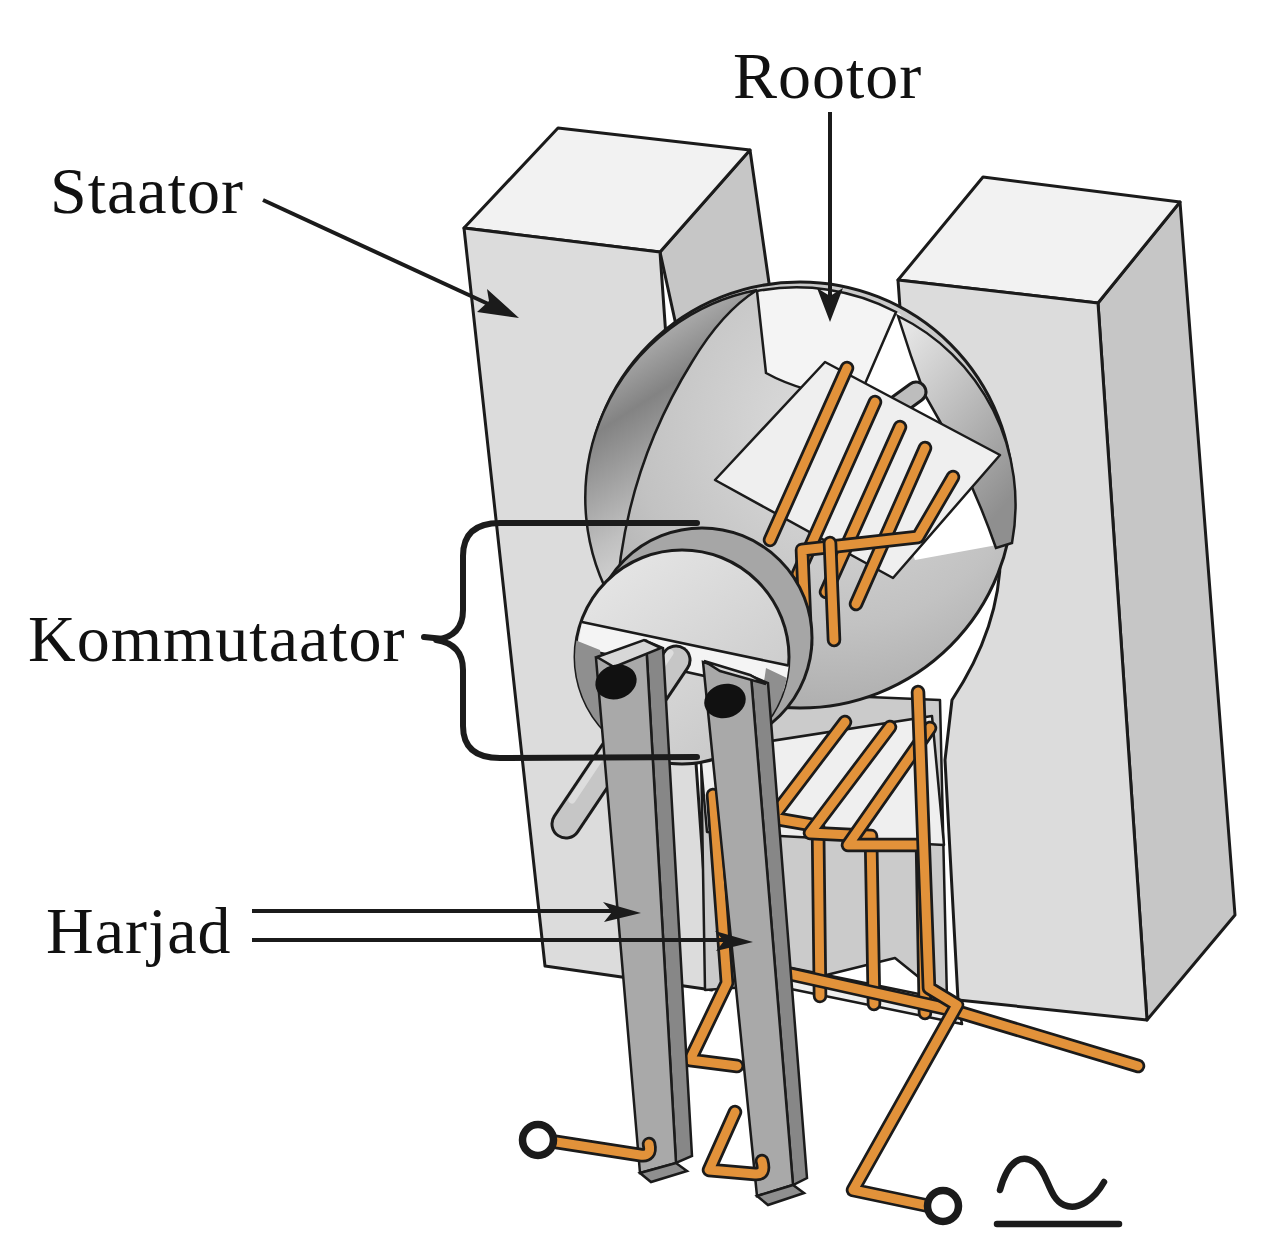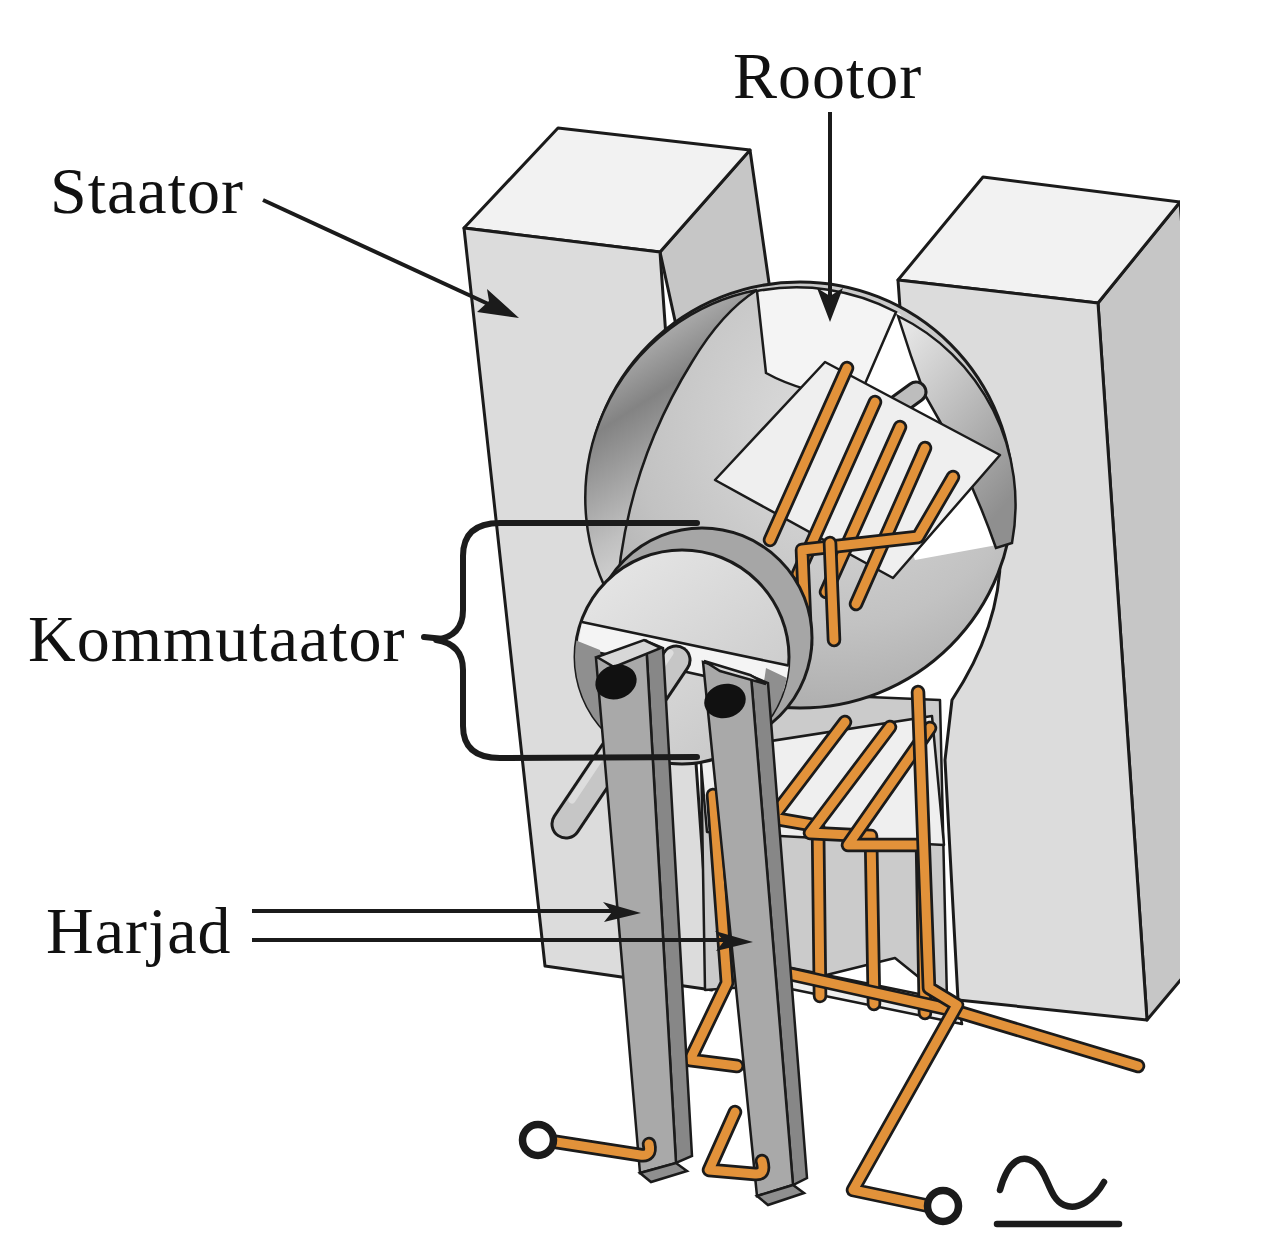--- a/index.html
+++ b/index.html
@@ -1,16 +1,16 @@
 <!DOCTYPE html>
 <html style="--bg: #ffffff; --outline: #1b1b1b; --wire: #e2923a; --blockTop: #f2f2f2; --blockFront: #dcdcdc; --blockSide: #c6c6c6; --panel: #cbcbcb; --core: #efefef; --band: #a6a6a6; --face: #d9d9d9; --brush: #a9a9a9; --brushSide: #878787; --brushTop: #d8d8d8; --shaft: #c6c6c6; --label: #111111;"><head>
 <meta charset="utf-8">
 <style>
   html,body{margin:0;padding:0;background:var(--bg,#fff);}
-  .stage{width:1180px;height:1254px;position:relative;background:var(--bg,#fff);overflow:hidden;}
+  .stage{width:1280px;height:1254px;position:relative;background:var(--bg,#fff);overflow:hidden;}
   svg{display:block;}
   
   .ol{stroke:var(--outline,#1b1b1b);}
   .noF{fill:none;}
   
   .blockTop{fill:var(--blockTop,#f2f2f2);stroke:var(--outline);stroke-width:3;stroke-linejoin:round;}
   .blockFront{fill:var(--blockFront,#dcdcdc);stroke:var(--outline);stroke-width:3;stroke-linejoin:round;}
   .blockSide{fill:var(--blockSide,#c6c6c6);stroke:var(--outline);stroke-width:3;stroke-linejoin:round;}
   .panel{fill:var(--panel,#cbcbcb);stroke:var(--outline);stroke-width:2.5;stroke-linejoin:round;}
   .core{fill:var(--core,#efefef);stroke:var(--outline);stroke-width:2.5;stroke-linejoin:round;}

